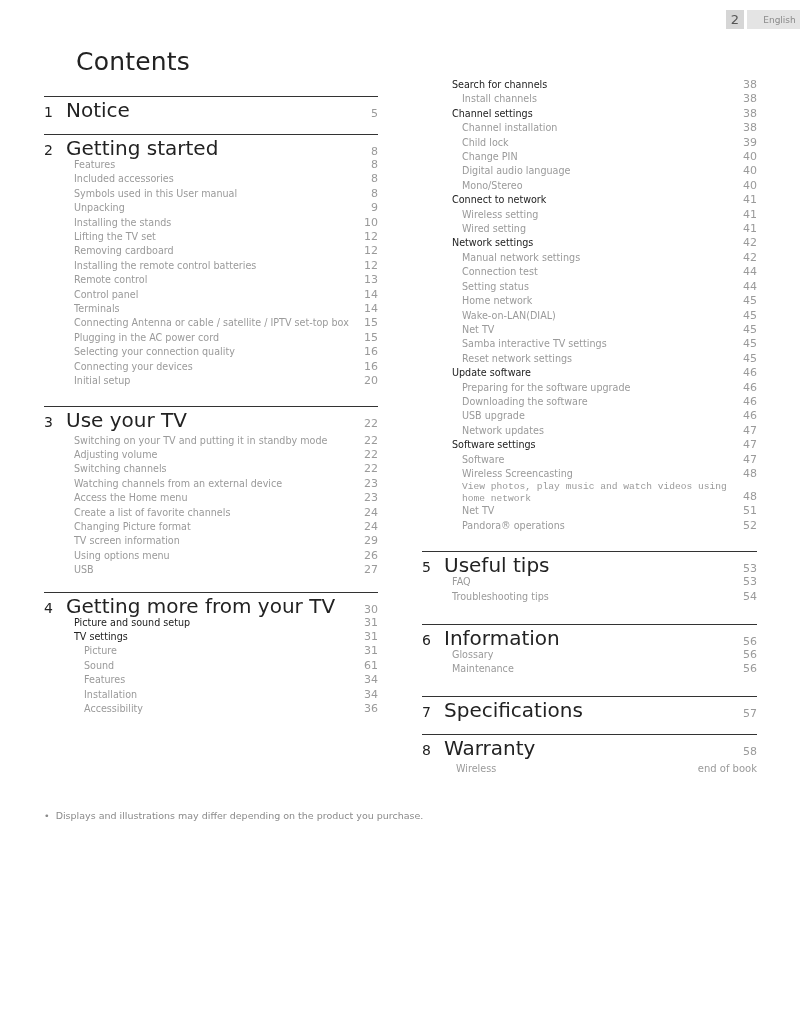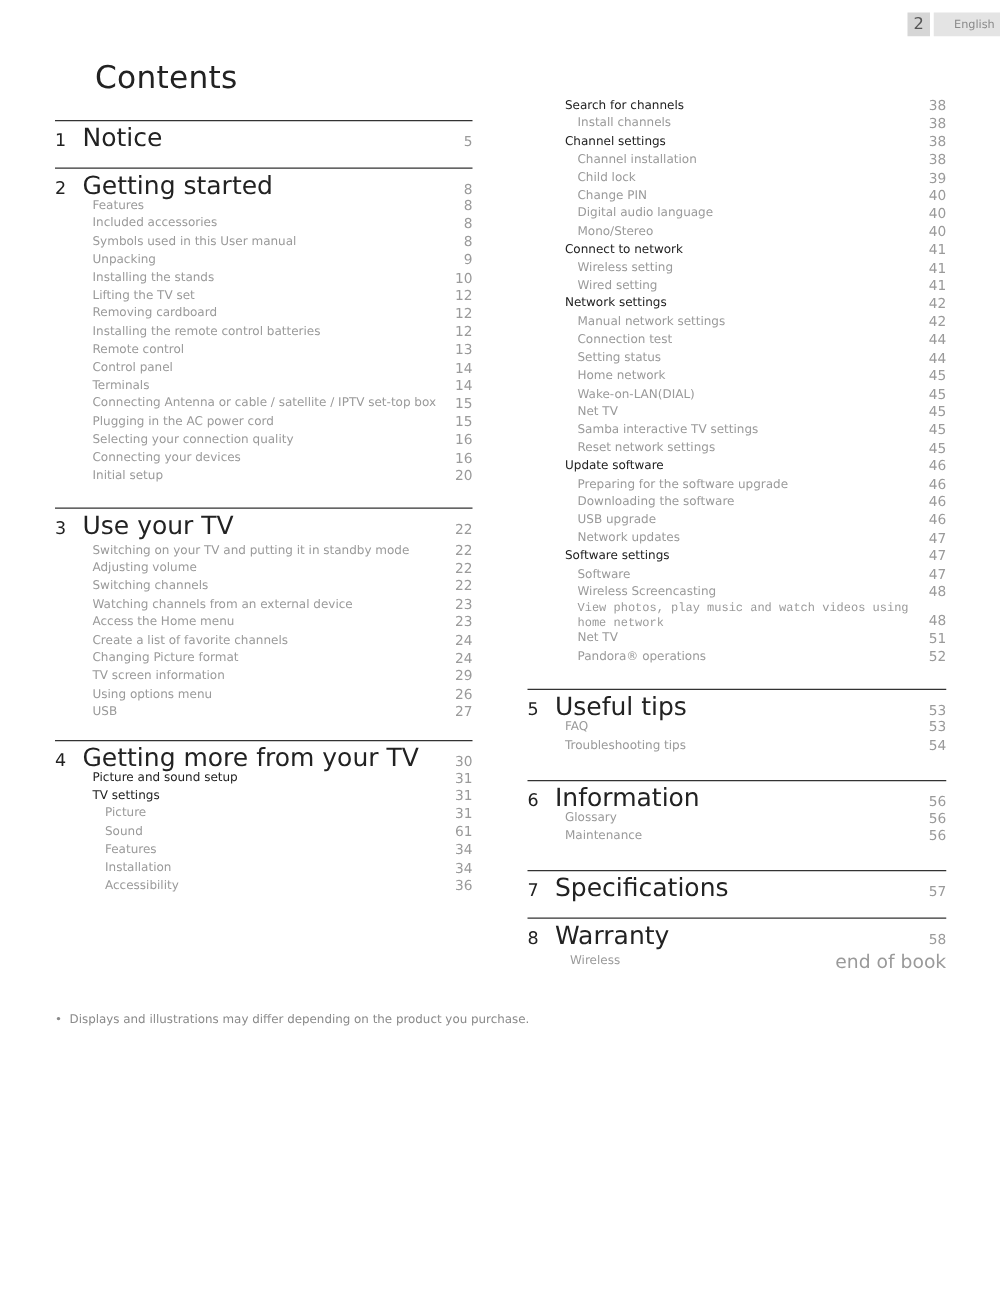--- a/index.html
+++ b/index.html
@@ -400,19 +400,19 @@
 
   <div class="chapter">
     <span class="left">
         <span class="num">8</span>
         <span class="name">Warranty</span>
       </span>
     <span class="pg">58</span>
   </div>
   <div class="row lic">
       <span>Wireless</span>
-      <span class="pg" style="font-size:15px">end of book</span>
+      <span class="pg" style="font-size:10px">end of book</span>
     </div>
 </div>
 
 <div class="note">
   <span>•&nbsp; </span><span>Displays and illustrations may differ depending on the product you purchase.</span>
 </div>
 
 </body></html>

